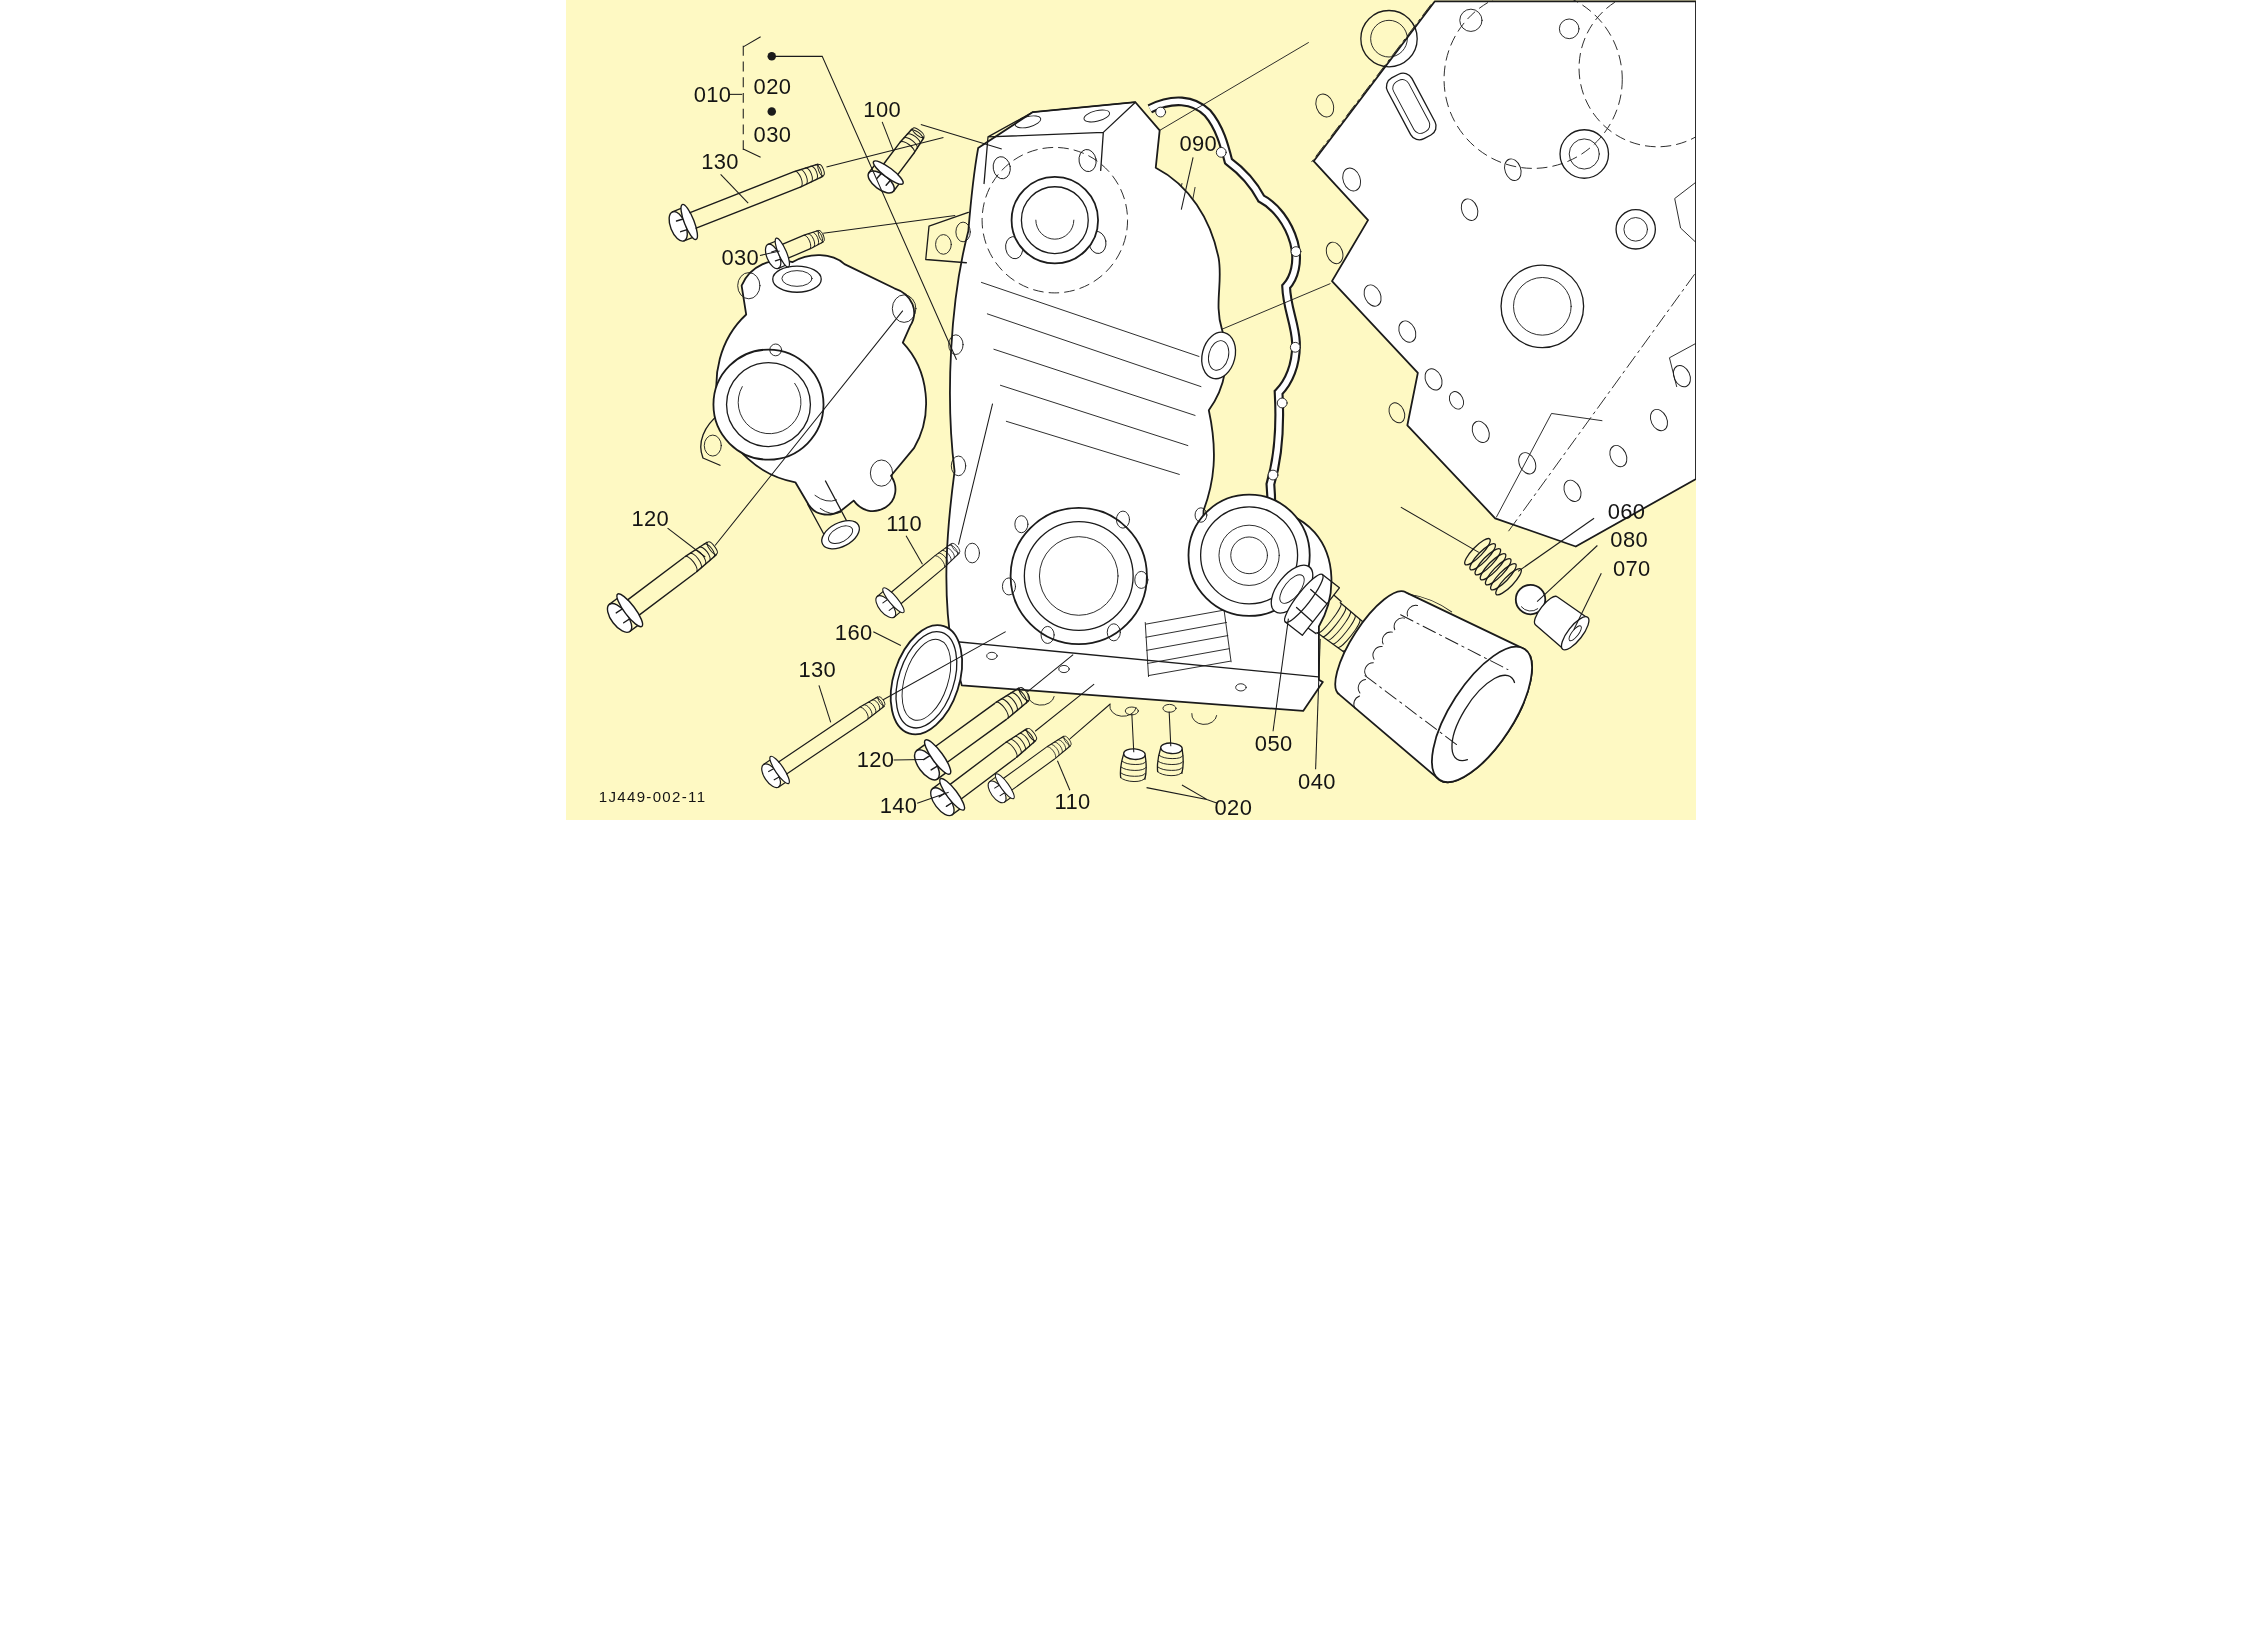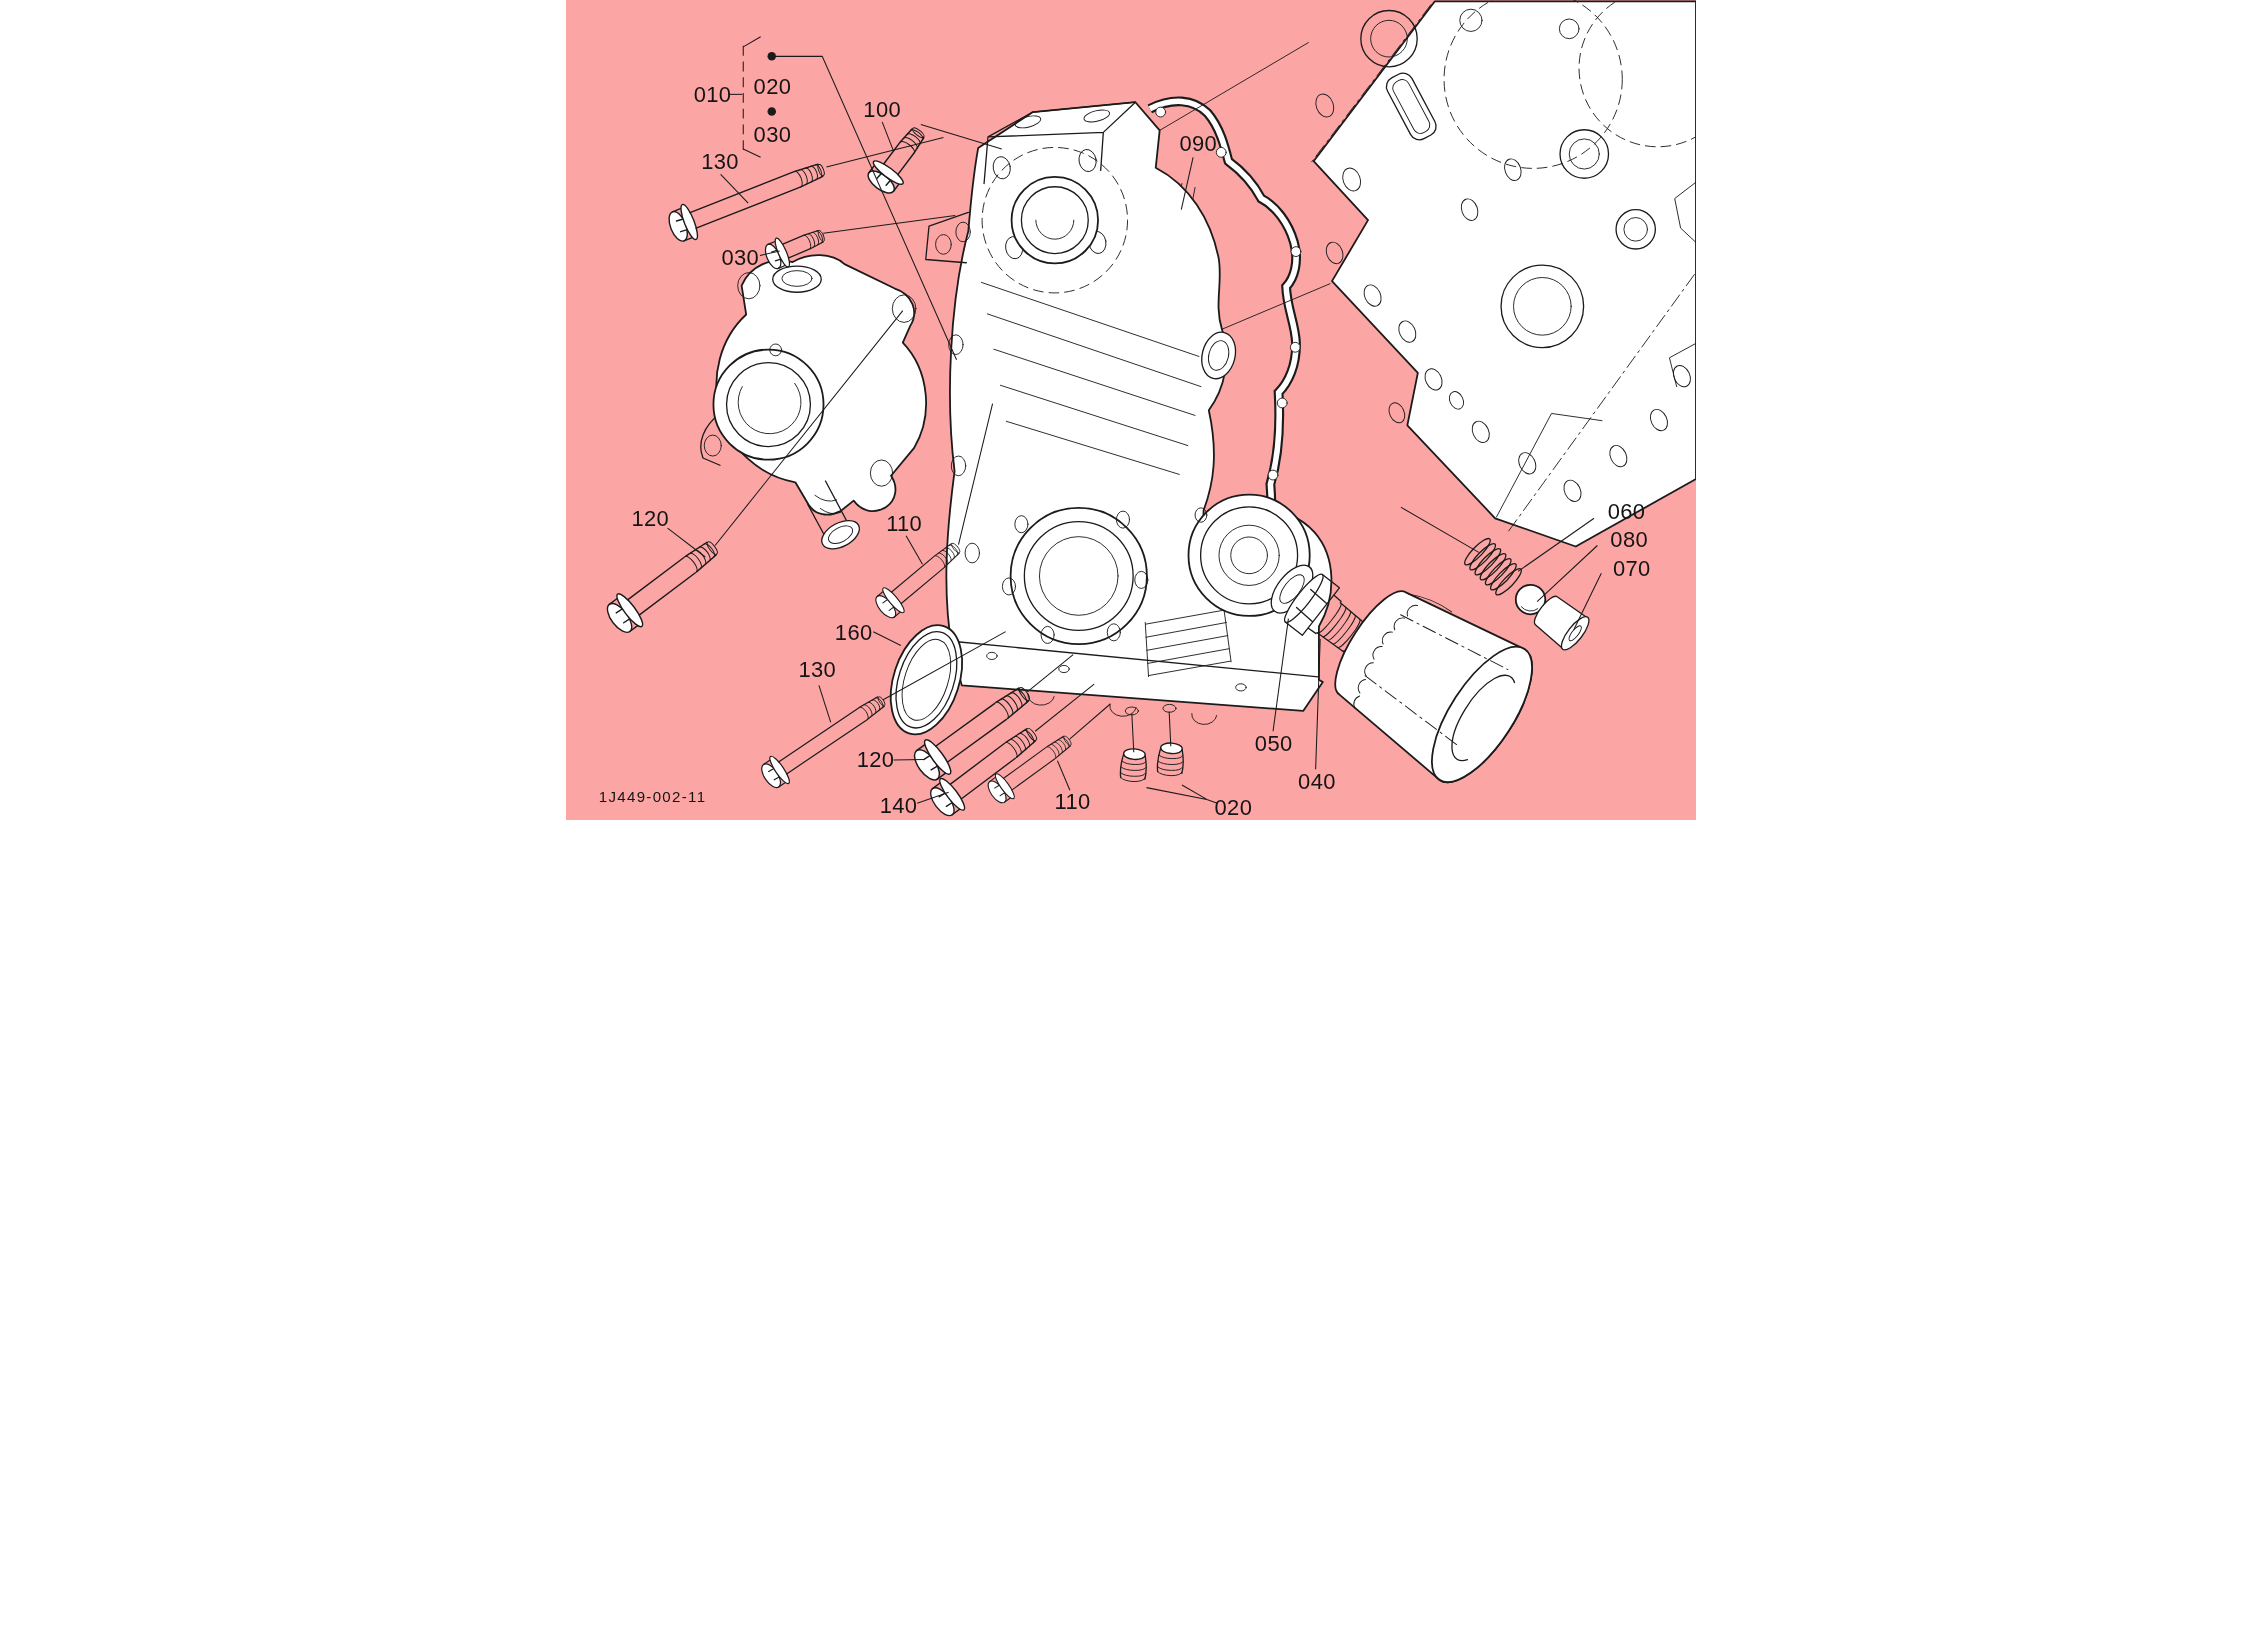--- a/index.html
+++ b/index.html
@@ -1,16 +1,16 @@
 <!DOCTYPE html>
 <html style="font-size:10.5px"><head>
 <meta charset="utf-8">
 <style>
   html,body{margin:0;padding:0;background:#ffffff;}
-  .stage{width:100%;max-width:1130px;margin:0 auto;background:#fca5a5;}
+  .stage{width:100%;max-width:1130px;margin:0 auto;background:#fef9c3;}
   svg{display:block;width:100%;height:auto;}
   .ln{stroke:#1b1b1b;fill:none;stroke-linecap:round;stroke-linejoin:round;}
   .o{stroke-width:5.5;}
   .m{stroke-width:4;}
   .t{stroke-width:2.8;}
   .leader{stroke:#1b1b1b;stroke-width:3.2;fill:none;}
   .w{fill:#ffffff;}
   .band{stroke:#1b1b1b;stroke-width:30;fill:none;}
   .bandw{stroke:#ffffff;stroke-width:17;fill:none;}
   .dash{stroke-dasharray:30 18;}

